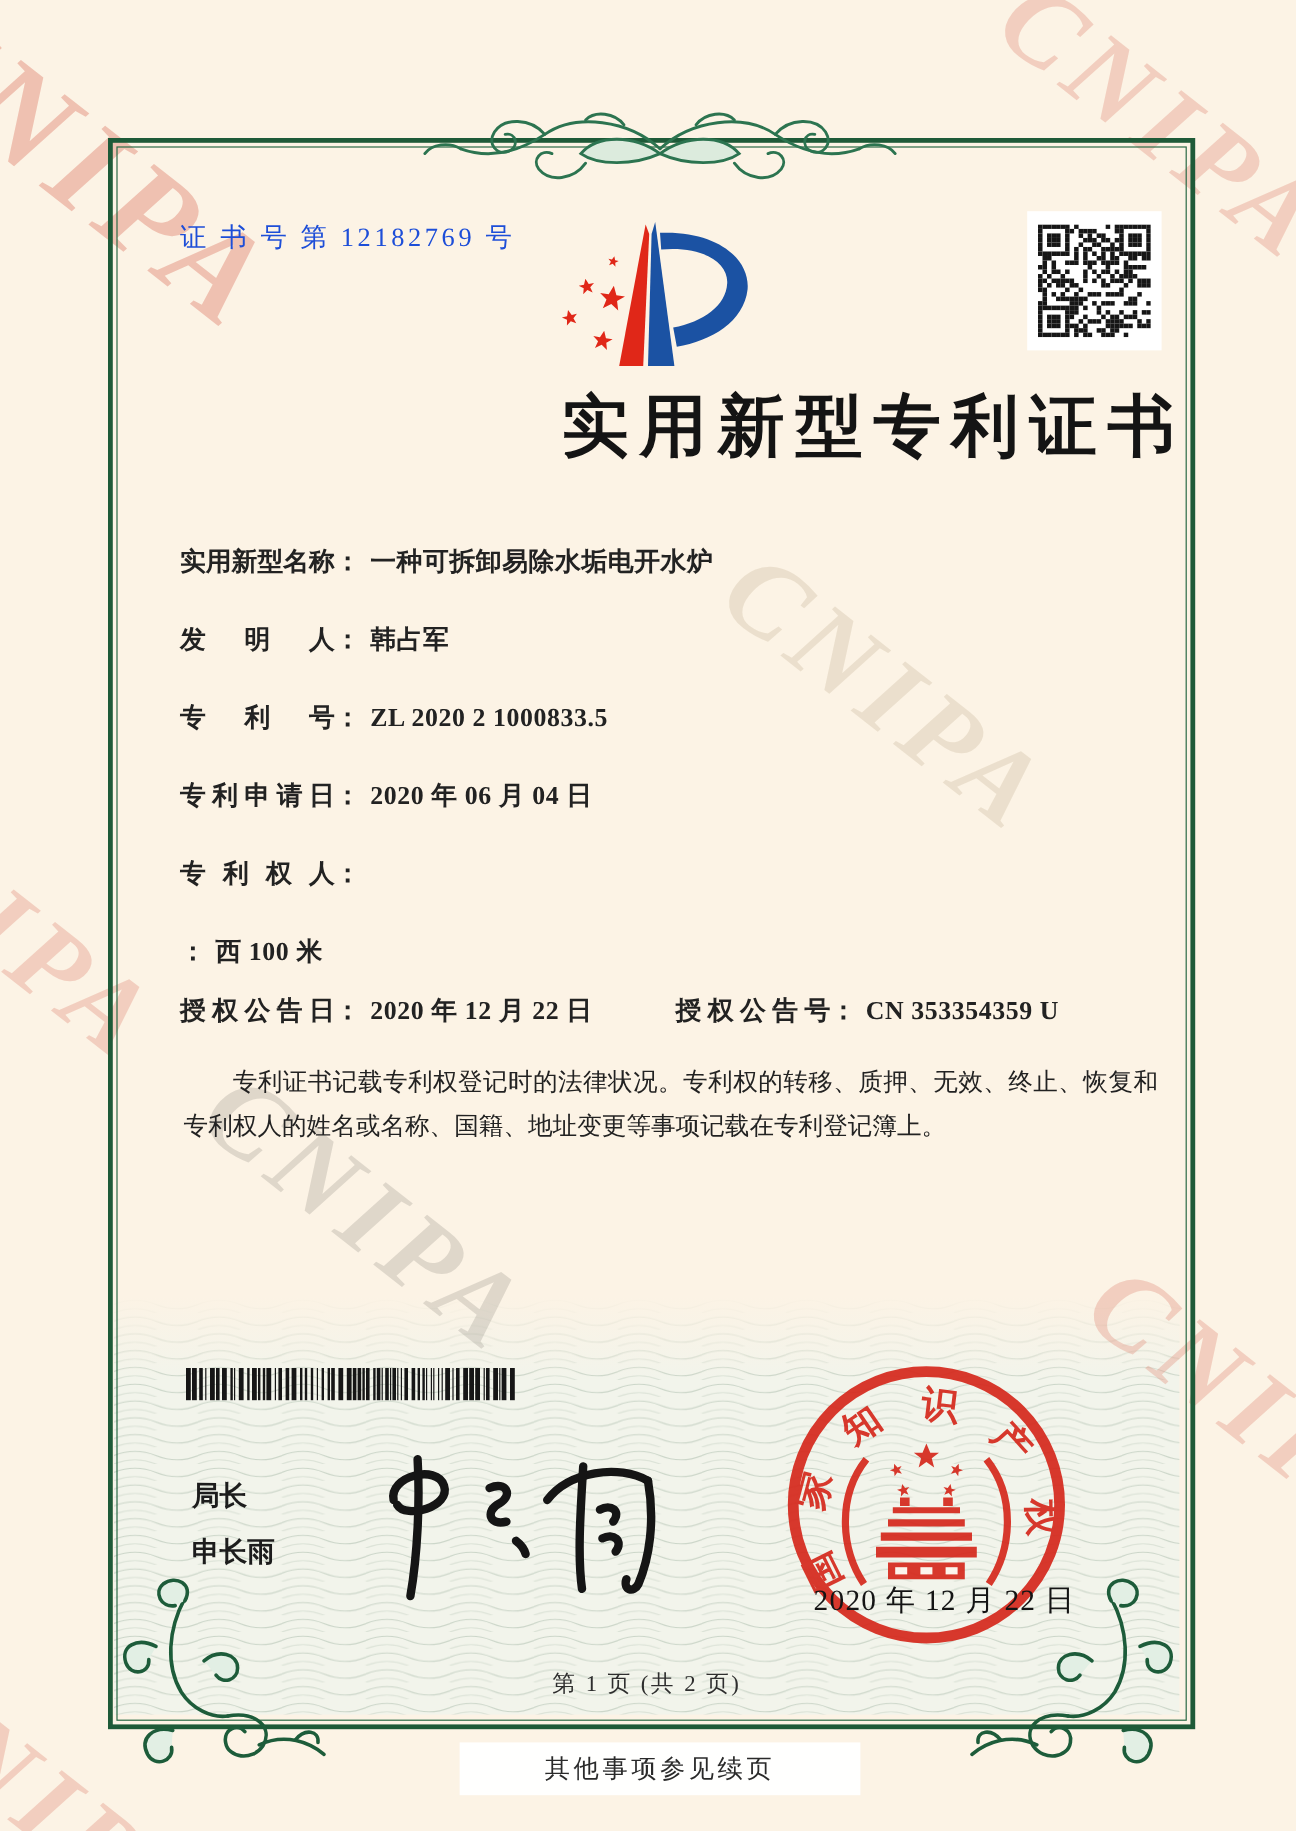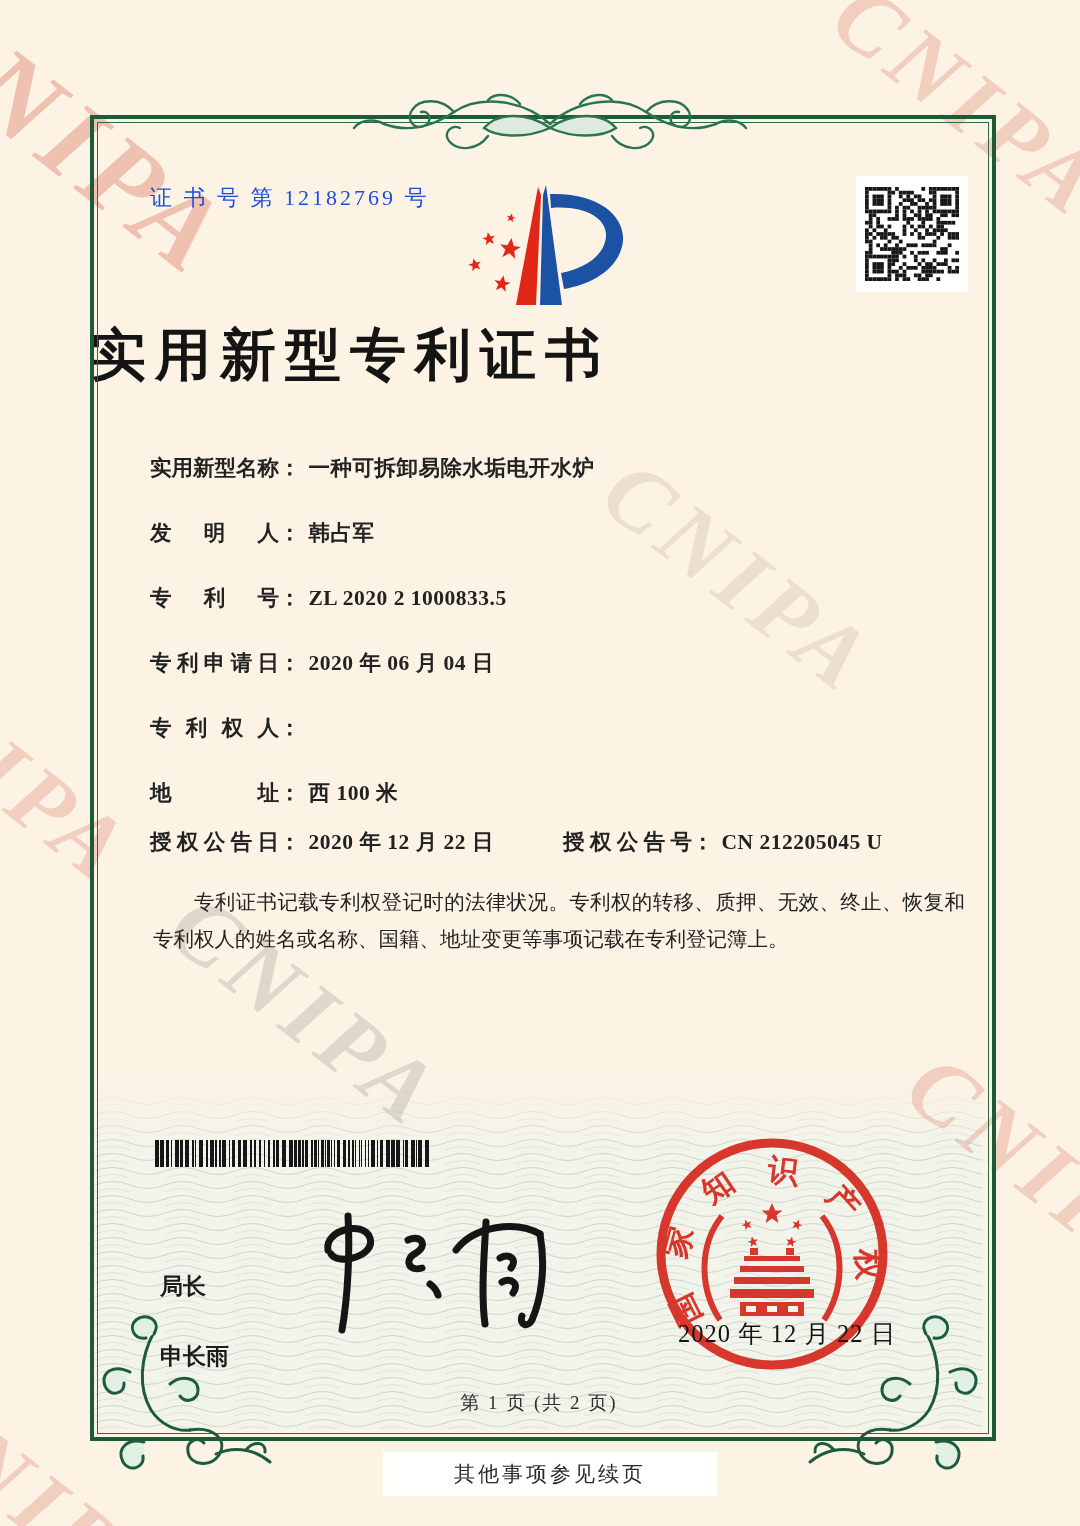--- a/index.html
+++ b/index.html
@@ -29,41 +29,41 @@
   .orn{position:absolute;z-index:5;pointer-events:none;}
   .orn-top{left:348px;top:78px;width:404px;height:92px;}
   .orn-bl{left:58px;top:1314px;width:218px;height:176px;}
   .orn-br{left:804px;top:1314px;width:218px;height:176px;transform:scaleX(-1);}
   
   .certno{position:absolute;left:150px;top:183px;z-index:2;font-size:22px;letter-spacing:3px;color:#1d4ed8;}
   .logo{position:absolute;left:452px;top:172px;width:186px;height:142px;z-index:2;}
   .qrpanel{position:absolute;left:856px;top:176px;width:112px;height:116px;background:#fff;z-index:2;
     display:flex;align-items:center;justify-content:center;}
   .qrpanel svg{width:94px;height:94px;}
-  .title{position:absolute;left:90px;top:318px;width:898px;z-index:2;text-align:left;
+  .title{position:absolute;left:90px;top:318px;width:898px;z-index:2;text-align:right;
     font-size:56px;font-weight:700;letter-spacing:9px;color:#141414;}
   
   .fields{position:absolute;left:150px;top:455px;width:790px;z-index:2;font-size:21.5px;color:#222;}
   .frow{display:flex;margin-bottom:38px;line-height:27px;position:relative;font-weight:bold;}
   .frow.addr{margin-bottom:22px;}
   .lbl{display:inline-block;width:129px;text-align:justify;text-align-last:justify;flex:none;}
   .colon{flex:none;margin-right:8px;}
   .val{white-space:nowrap;letter-spacing:0.5px;}
   .addr .val{white-space:normal;}
   .addr-line{white-space:nowrap;display:block;}
   .grant2{position:absolute;left:413px;top:0;display:flex;}
   
   .paras{position:absolute;left:153px;top:884px;width:812px;z-index:2;
     font-size:20.5px;line-height:37px;text-align:justify;color:#222;}
   .paras p{margin:0;text-indent:2em;}
   
   .barcode{position:absolute;left:155px;top:1140px;width:276px;height:27px;z-index:2;}
   .officer{position:absolute;left:160px;top:1231px;z-index:2;
     font-family:"Liberation Sans","DejaVu Sans",sans-serif;font-weight:700;font-size:23px;color:#1c1c1c;}
-  .officer div{line-height:30px;margin-bottom:17px;margin-top:40px;}
+  .officer div{line-height:30px;margin-bottom:17px;}
   .sig{position:absolute;left:288px;top:1196px;width:290px;height:146px;z-index:2;}
   .seal{position:absolute;left:646px;top:1130px;width:252px;height:244px;z-index:2;}
   .sealdate{position:absolute;left:678px;top:1317px;z-index:3;font-size:24.5px;color:#141414;
     white-space:nowrap;letter-spacing:1px;}
   .pagefoot{position:absolute;left:90px;top:1390px;width:898px;z-index:2;text-align:center;
     font-size:19px;letter-spacing:2px;color:#2e2e2e;}
   .contnote{position:absolute;left:383px;top:1452px;width:334px;height:44px;z-index:2;
     background:rgba(255,255,255,0.95);display:flex;align-items:center;justify-content:center;
     font-size:21px;letter-spacing:3px;color:#2a2a2a;}
 </style>
@@ -454,34 +454,33 @@
   <div class="frow">
     <span class="lbl">专利申请日</span>
       <span class="colon">：</span>
     <span class="val">2020 年 06 月 04 日</span>
   </div>
   <div class="frow">
     <span class="lbl">专利权人</span>
       <span class="colon">：</span>
   </div>
   <div class="frow addr">
-    <span class="lbl">地址</span>
       <span class="colon">：</span>
     <span class="val">
       <span class="addr-line">西 100 米</span>
     </span>
   </div>
   <div class="frow">
     <span class="lbl">授权公告日</span>
       <span class="colon">：</span>
     <span class="val">2020 年 12 月 22 日</span>
     <span class="grant2">
       <span class="lbl">授权公告号</span>
         <span class="colon">：</span>
-      <span class="val">CN 212205045 U</span>
+      <span class="val">CN 353354359 U</span>
     </span>
   </div>
 </div>
 
 <div class="paras">
   <p>专利证书记载专利权登记时的法律状况。专利权的转移、质押、无效、终止、恢复和专利权人的姓名或名称、国籍、地址变更等事项记载在专利登记簿上。</p>
 </div>
 
 <svg class="barcode" id="bars" viewBox="0 0 276 27" preserveAspectRatio="none" fill="#161616">
     <rect x="0" y="0" width="4" height="27"></rect>

